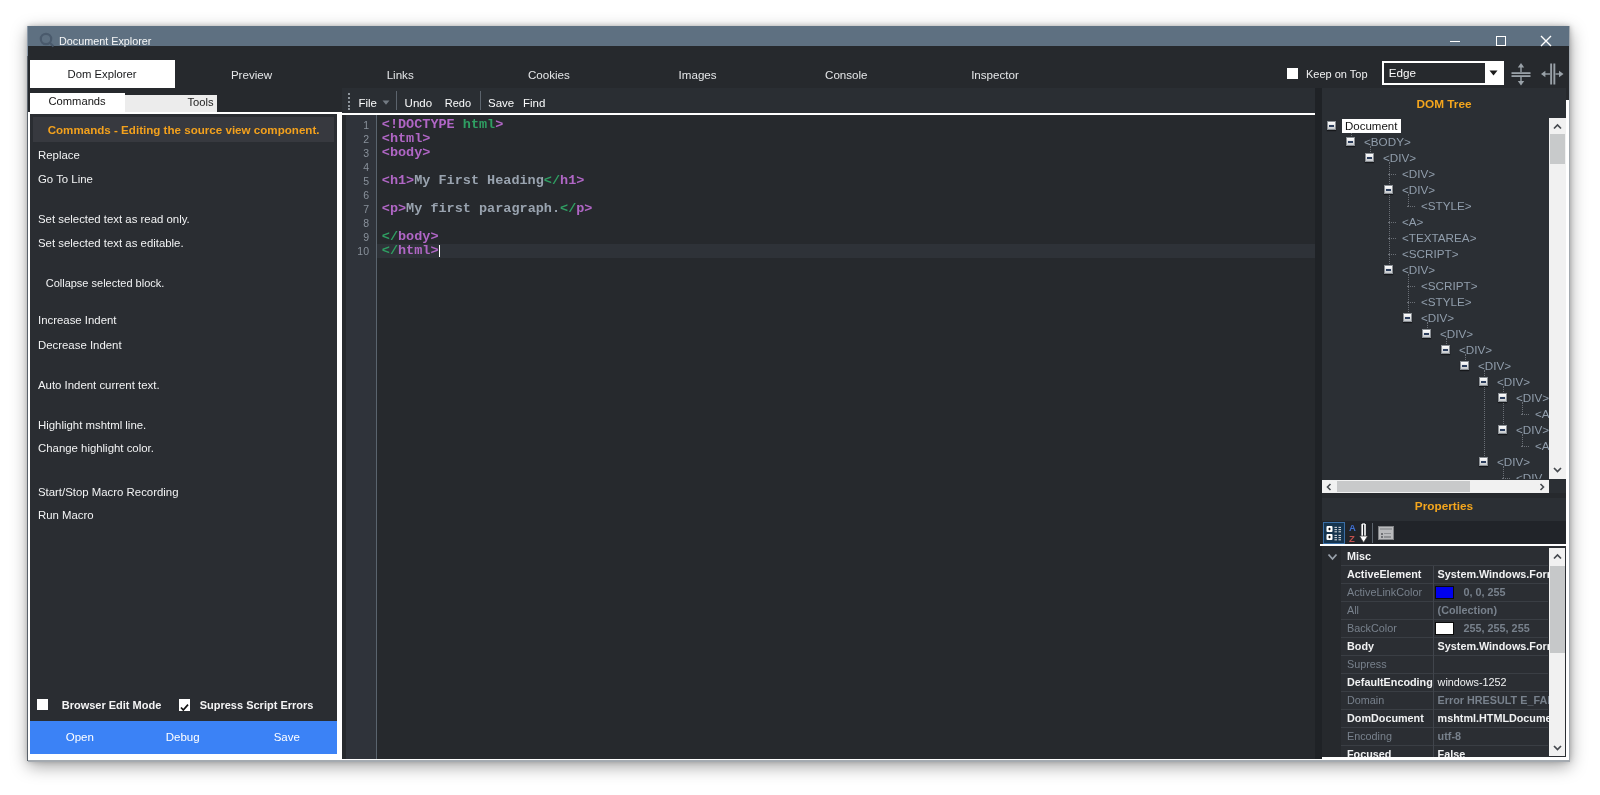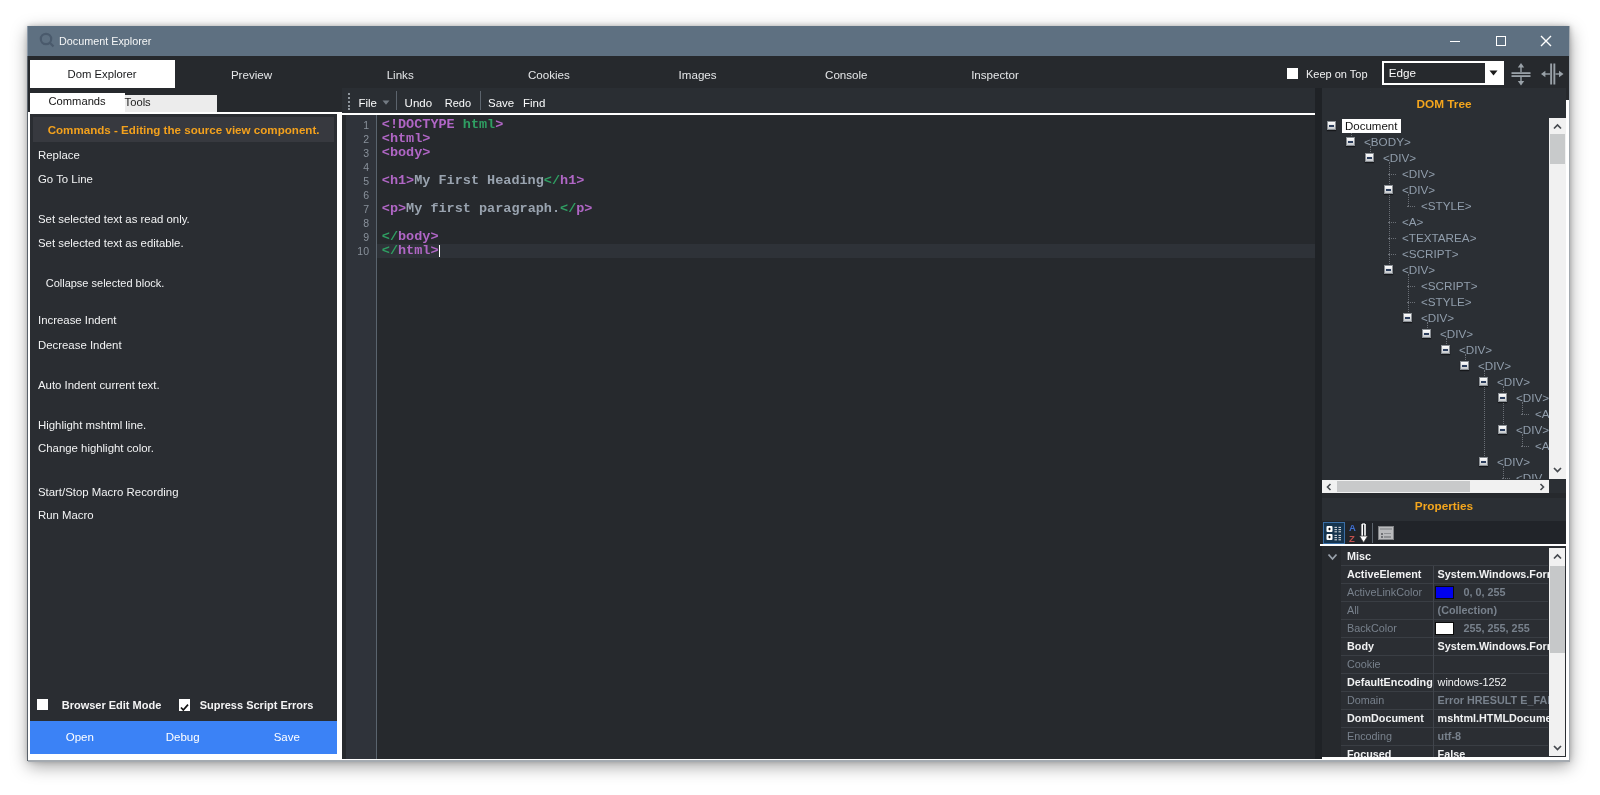--- a/index.html
+++ b/index.html
@@ -1,20 +1,20 @@
 <!DOCTYPE html>
 <html><head><meta charset="utf-8">
 <style>
 *{margin:0;padding:0;box-sizing:border-box}
 html,body{width:1600px;height:795px;background:#fff;overflow:hidden;
  font-family:"Liberation Sans",sans-serif;}
 .abs{position:absolute;white-space:nowrap}
 #win{position:absolute;left:28px;top:26px;width:1542px;height:735px;
  background:#26292d;box-shadow:0 5px 16px rgba(0,0,0,.38),0 0 5px rgba(0,0,0,.22);}
-#tbar{position:absolute;left:0;top:0;width:1542px;height:30px;background:#5e7081;}
+#tbar{position:absolute;left:0;top:0;width:1542px;height:20px;background:#5e7081;}
 #tbar .title{position:absolute;left:31px;top:9px;font-size:10.8px;color:#f5f6f7;}
 #tabs{position:absolute;left:0;top:30px;width:1542px;height:32.4px;background:#26292d;}
 .tabtxt{position:absolute;top:12px;font-size:11.6px;color:#e4e6e8;width:148px;text-align:center;}
 #main{position:absolute;left:0;top:62.4px;width:1542px;height:672.6px;background:#26292d;}
 </style></head><body>
 <div id="win">
 <div id="tbar">
 <svg class="abs" style="left:8px;top:4px" width="22" height="22" viewBox="0 0 22 22">
         <circle cx="10" cy="9" r="5.2" fill="none" stroke="#4a5a6c" stroke-width="2.2"></circle>
         <line x1="13.8" y1="12.8" x2="17.5" y2="16.5" stroke="#4a5a6c" stroke-width="2.2"></line>
@@ -63,21 +63,21 @@
           <path d="M1 12 L5.4 8.8 L5.4 15.2 Z" stroke="none"></path>
           <line x1="15.5" y1="12" x2="21" y2="12" stroke-width="1.4"></line>
           <path d="M23.5 12 L19 8.8 L19 15.2 Z" stroke="none"></path>
         </g>
       </svg>
 </div>
 <div id="main">
 <div class="abs" style="left:1.6px;top:4.9px;width:95px;height:18.5px;background:#fff"></div>
 <div class="abs" style="left:1.6px;top:7px;width:95px;text-align:center;font-size:11.2px;color:#141414;font-weight:500">Commands</div>
 <div class="abs" style="left:96.6px;top:6.2px;width:92.6px;height:17.2px;background:#ececec"></div>
-<div class="abs" style="left:96.6px;top:7.5px;width:89px;text-align:left;font-size:11.2px;color:#222">Tools</div>
+<div class="abs" style="left:96.6px;top:7.5px;width:89px;text-align:right;font-size:11.2px;color:#222">Tools</div>
 <div class="abs" style="left:0.3px;top:23.4px;width:313.7px;height:1.8px;background:#fff"></div>
 <div class="abs" style="left:0.3px;top:25.2px;width:313.7px;height:647.4px;background:#fff"></div>
 <div class="abs" style="left:1.7px;top:25.2px;width:307.8px;height:640.9px;background:#2a2d32">
 <div class="abs" style="left:3px;top:3.2px;width:301.8px;height:25px;background:#37393f;text-align:center;font-weight:bold;font-size:11.6px;color:#f3a11d;line-height:25px">Commands - Editing the source view component.</div>
 <div class="abs" style="left:8.3px;top:35.9px;font-size:11.4px;color:#f2f3f4">Replace</div>
 <div class="abs" style="left:8.3px;top:59.9px;font-size:11.4px;color:#f2f3f4">Go To Line</div>
 <div class="abs" style="left:8.3px;top:99.9px;font-size:11.4px;color:#f2f3f4">Set selected text as read only.</div>
 <div class="abs" style="left:8.3px;top:123.9px;font-size:11.4px;color:#f2f3f4">Set selected text as editable.</div>
 <div class="abs" style="left:16px;top:163.9px;font-size:11px;color:#f2f3f4">Collapse selected block.</div>
 <div class="abs" style="left:8.3px;top:200.9px;font-size:11.4px;color:#f2f3f4">Increase Indent</div>
@@ -301,21 +301,21 @@
 <div class="abs" style="left:25px;top:58.8px;font-size:10.8px;font-weight:normal;color:#78818c">All</div>
 <div class="abs" style="left:115.6px;top:58.8px;font-size:10.8px;font-weight:bold;color:#78818c">(Collection)</div>
 <div class="abs" style="left:19px;top:73.8px;width:207px;height:1px;background:#3a3e44"></div>
 <div class="abs" style="left:25px;top:76.8px;font-size:10.8px;font-weight:normal;color:#78818c">BackColor</div>
 <div class="abs" style="left:112.7px;top:75.9px;width:19.5px;height:13.5px;background:#ffffff;border:1.6px solid #0b0b0b"></div>
 <div class="abs" style="left:141.6px;top:76.8px;font-size:10.8px;font-weight:bold;color:#78818c">255, 255, 255</div>
 <div class="abs" style="left:19px;top:91.8px;width:207px;height:1px;background:#3a3e44"></div>
 <div class="abs" style="left:25px;top:94.8px;font-size:10.8px;font-weight:bold;color:#f1f2f3">Body</div>
 <div class="abs" style="left:115.6px;top:94.8px;font-size:10.8px;font-weight:bold;color:#f1f2f3">System.Windows.Forn</div>
 <div class="abs" style="left:19px;top:109.8px;width:207px;height:1px;background:#3a3e44"></div>
-<div class="abs" style="left:25px;top:112.8px;font-size:10.8px;font-weight:normal;color:#78818c">Cookie</div>
+<div class="abs" style="left:25px;top:112.8px;font-size:10.8px;font-weight:normal;color:#78818c">Supress</div>
 <div class="abs" style="left:19px;top:127.8px;width:207px;height:1px;background:#3a3e44"></div>
 <div class="abs" style="left:25px;top:130.8px;font-size:10.8px;font-weight:bold;color:#f1f2f3">DefaultEncoding</div>
 <div class="abs" style="left:115.6px;top:130.8px;font-size:10.8px;font-weight:normal;color:#f1f2f3">windows-1252</div>
 <div class="abs" style="left:19px;top:145.8px;width:207px;height:1px;background:#3a3e44"></div>
 <div class="abs" style="left:25px;top:148.8px;font-size:10.8px;font-weight:normal;color:#78818c">Domain</div>
 <div class="abs" style="left:115.6px;top:148.8px;font-size:10.8px;font-weight:bold;color:#78818c">Error HRESULT E_FAIL</div>
 <div class="abs" style="left:19px;top:163.8px;width:207px;height:1px;background:#3a3e44"></div>
 <div class="abs" style="left:25px;top:166.8px;font-size:10.8px;font-weight:bold;color:#f1f2f3">DomDocument</div>
 <div class="abs" style="left:115.6px;top:166.8px;font-size:10.8px;font-weight:bold;color:#f1f2f3">mshtml.HTMLDocume</div>
 <div class="abs" style="left:19px;top:181.8px;width:207px;height:1px;background:#3a3e44"></div>

